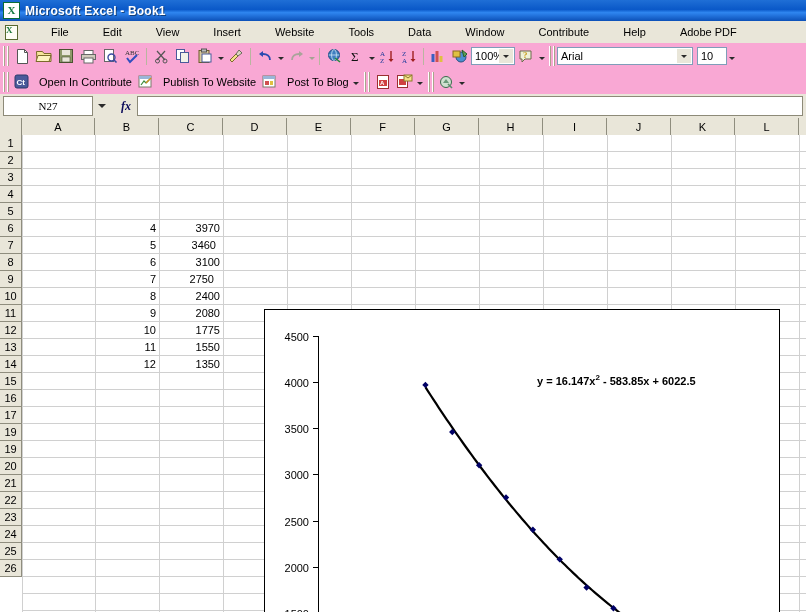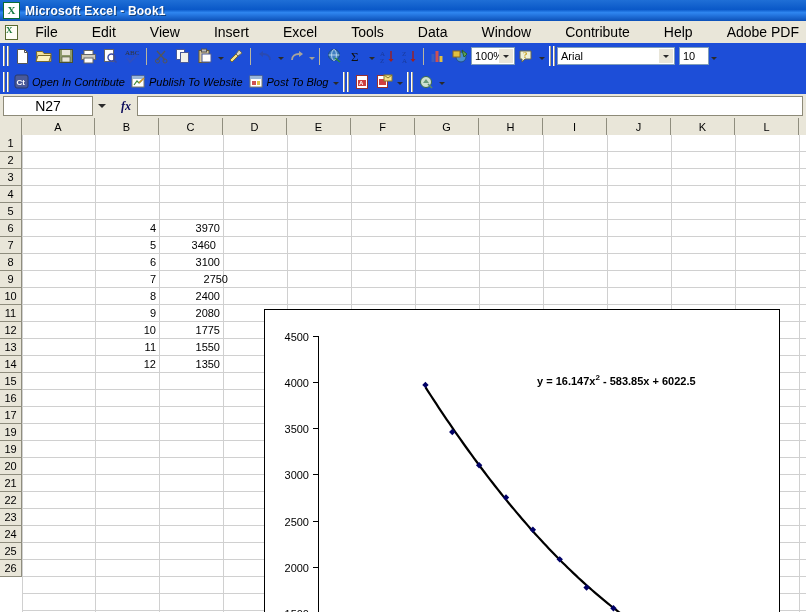--- a/index.html
+++ b/index.html
@@ -50,28 +50,28 @@
     content: ""; position: absolute; left: 3px; top: 2px;
     width: 11px; height: 13px;
     background: #fdfdf5; border: 1px solid #58682f;
   }
   .menu-gripdoc:after {
     content: "X"; position: absolute; left: 4px; top: 2px;
     font-size: 9px; font-weight: bold; color: #1f7a3c;
     font-family: "Liberation Serif", serif;
   }
   .menu-item {
-    font-size: 14px; color: #000;
+    font-size: 11px; color: #000;
     padding: 3px 7px; cursor: default; white-space: nowrap; margin-left: 20px;
   }
 
   
   .toolbar {
     position: absolute; left: 0; width: 806px;
-    background: #1d4ed8;
+    background: #f9a8d4;
     display: flex; align-items: center;
     border-bottom: 1px solid #d8d4c4;
   }
   .toolbar.row1 { top: 43px; height: 26px; }
   .toolbar.row2 { top: 69px; height: 25px; border-bottom: 1px solid #b9b59f; }
 
   .grip {
     width: 7px; height: 20px; margin: 0 2px 0 2px;
     background-image:
       linear-gradient(90deg, transparent 1px, #ffffff 1px, #ffffff 2px, transparent 2px),
@@ -93,30 +93,30 @@
     content: ""; border-left: 3px solid transparent; border-right: 3px solid transparent;
     border-top: 3px solid #2a2a2a; display: block; margin-top: 4px;
   }
   .tb-caret.dim:after { border-top-color: #a6a293; }
 
   .tb-textbtn {
     display: flex; align-items: center; height: 21px;
     font-size: 11px; color: #000; padding: 0 3px; white-space: nowrap;
     flex: 0 0 auto;
   }
-  .tb-textbtn .lbl { margin-left: 3px; font-style: italic; }
+  .tb-textbtn .lbl { margin-left: 10px; }
 
   .zoombox, .fontbox, .sizebox {
     height: 18px; background: #ffffff; border: 1px solid #7f9db9;
     display: flex; align-items: center; font-size: 11px; color: #000;
     padding-left: 3px; box-sizing: border-box; flex: 0 0 auto;
     position: relative;
   }
   .zoombox { width: 44px; }
-  .fontbox { width: 118px; }
+  .fontbox { width: 136px; }
   .sizebox { width: 30px; }
   .dropdown-arrow {
     position: absolute; right: 1px; top: 1px; width: 14px; height: 14px;
     display: flex; align-items: center; justify-content: center;
     background: #e9e6d9;
   }
   .dropdown-arrow:after {
     content: ""; border-left: 3px solid transparent; border-right: 3px solid transparent;
     border-top: 3px solid #2a2a2a;
   }
@@ -125,21 +125,21 @@
   .formulabar {
     position: absolute; left: 0; top: 94px; width: 806px; height: 24px;
     background: #e9e6d9;
     display: flex; align-items: center;
     border-bottom: 1px solid #b9b59f;
   }
   .namebox {
     margin-left: 3px; width: 88px; height: 18px;
     background: #ffffff; border: 1px solid #8d8a78;
     display: flex; align-items: center; justify-content: center;
-    font-size: 14px; color: #000; position: relative;
+    font-size: 11px; color: #000; position: relative; font-family: Liberation Serif, serif;
   }
   .namebox-arrow {
     position: absolute; right: -18px; top: 0px; width: 16px; height: 18px;
     display: flex; align-items: center; justify-content: center;
   }
   .namebox-arrow:after {
     content: ""; border-left: 4px solid transparent; border-right: 4px solid transparent;
     border-top: 4px solid #2a2a2a;
   }
   .fx-label {
@@ -227,21 +227,21 @@
     <div class="xl-logo">X</div>
     <div class="title-text">Microsoft Excel - Book1</div>
   </div>
 
   <div class="menubar">
     <div class="menu-gripdoc"></div>
     <div class="menu-item">File</div>
     <div class="menu-item">Edit</div>
     <div class="menu-item">View</div>
     <div class="menu-item">Insert</div>
-    <div class="menu-item">Excel</div>
+    <div class="menu-item">Website</div>
     <div class="menu-item">Tools</div>
     <div class="menu-item">Data</div>
     <div class="menu-item">Window</div>
     <div class="menu-item">Contribute</div>
     <div class="menu-item">Help</div>
     <div class="menu-item">Adobe PDF</div>
   </div>
 
   <div class="toolbar row1">
     <div class="grip"></div>
@@ -576,21 +576,21 @@
         </g>
       </svg>
       <div id="cellvalues">
           <div class="datacell" style="left: 73px; width: 64px; top: 85px;">4</div>
           <div class="datacell" style="left: 137px; width: 64px; top: 85px;">3970</div>
           <div class="datacell" style="left: 73px; width: 64px; top: 102px;">5</div>
           <div class="datacell" style="left: 133px; width: 64px; top: 102px;">3460</div>
           <div class="datacell" style="left: 73px; width: 64px; top: 119px;">6</div>
           <div class="datacell" style="left: 137px; width: 64px; top: 119px;">3100</div>
           <div class="datacell" style="left: 73px; width: 64px; top: 136px;">7</div>
-          <div class="datacell" style="left: 145px; width: 64px; top: 136px;">2750</div>
+          <div class="datacell" style="left: 131px; width: 64px; top: 136px;">2750</div>
           <div class="datacell" style="left: 73px; width: 64px; top: 153px;">8</div>
           <div class="datacell" style="left: 137px; width: 64px; top: 153px;">2400</div>
           <div class="datacell" style="left: 73px; width: 64px; top: 170px;">9</div>
           <div class="datacell" style="left: 137px; width: 64px; top: 170px;">2080</div>
           <div class="datacell" style="left: 73px; width: 64px; top: 187px;">10</div>
           <div class="datacell" style="left: 137px; width: 64px; top: 187px;">1775</div>
           <div class="datacell" style="left: 73px; width: 64px; top: 204px;">11</div>
           <div class="datacell" style="left: 137px; width: 64px; top: 204px;">1550</div>
           <div class="datacell" style="left: 73px; width: 64px; top: 221px;">12</div>
           <div class="datacell" style="left: 137px; width: 64px; top: 221px;">1350</div>

